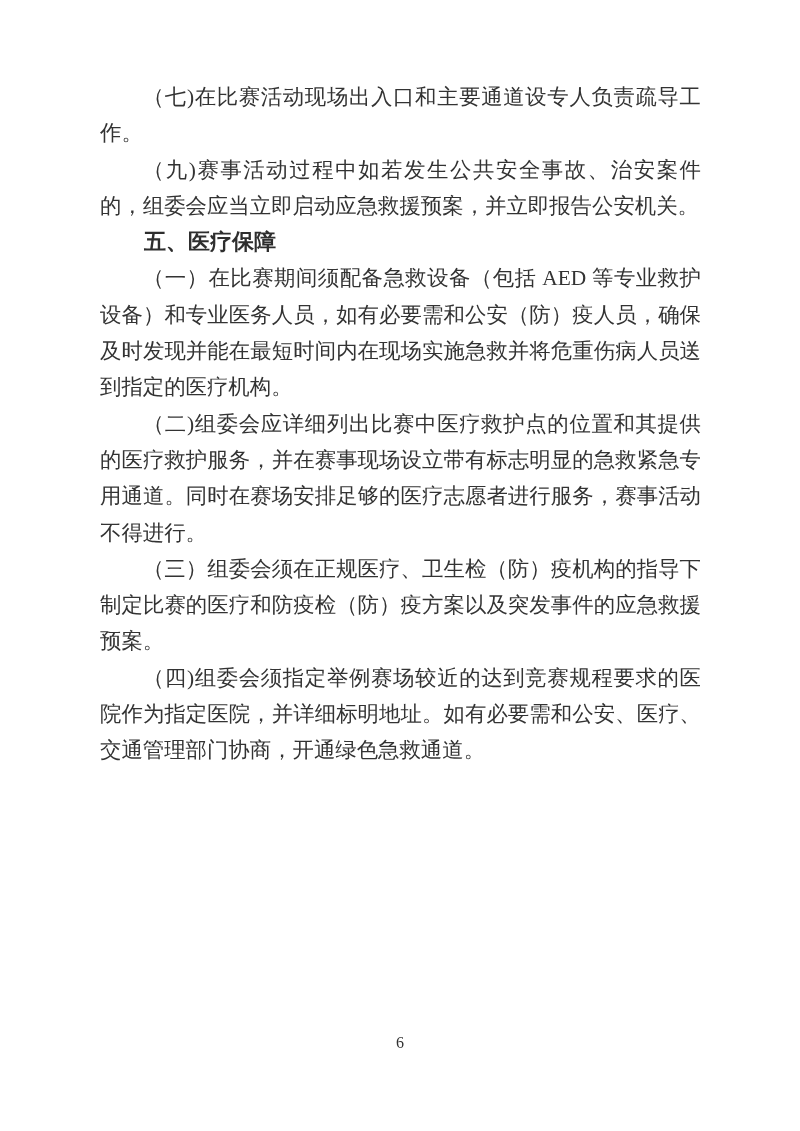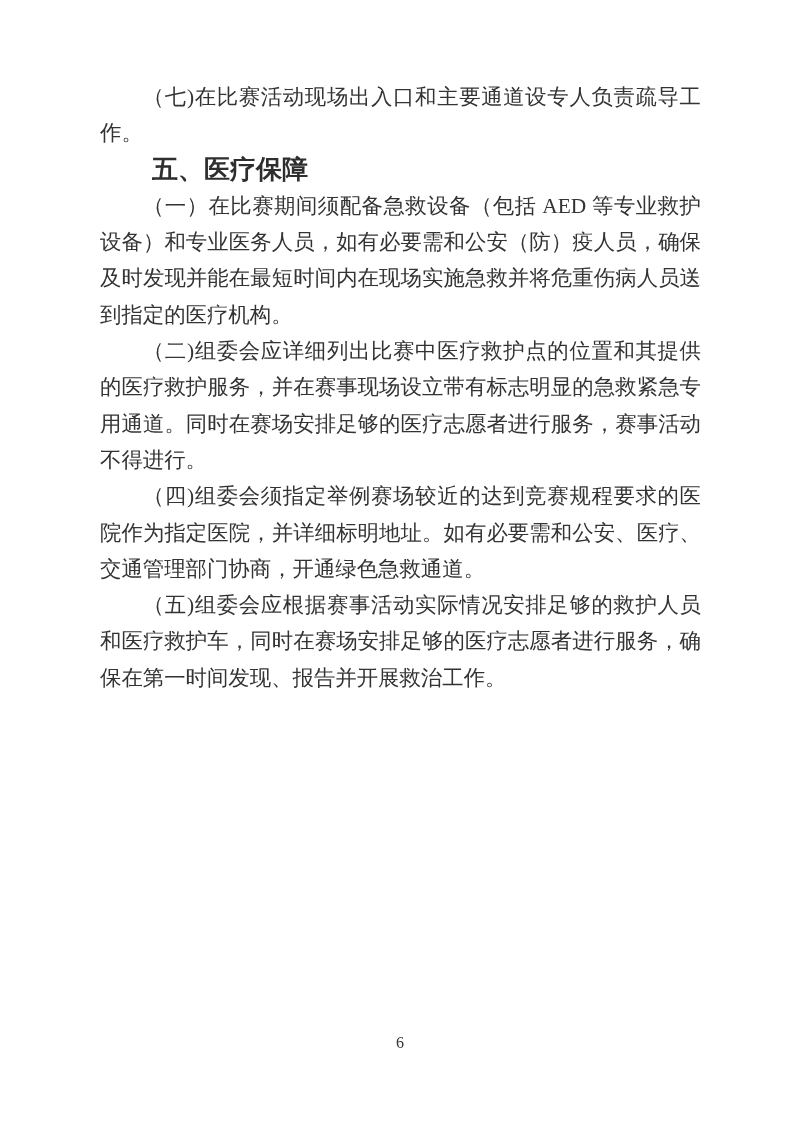--- a/index.html
+++ b/index.html
@@ -26,21 +26,21 @@
     margin: 0;
     font-size: 21.4px;
     line-height: 36.3px;
     text-align: justify;
     text-justify: inter-ideograph;
     text-indent: 2em;
     word-break: break-all;
   }
   .heading {
     margin: 0;
-    font-size: 26px;
+    font-size: 22px;
     line-height: 36.3px;
     font-weight: bold;
     text-indent: 2em;
     color: #2e2e2e;
   }
   .page-number {
     position: absolute;
     left: 0;
     right: 0;
     bottom: 80px;
@@ -49,20 +49,21 @@
     line-height: 16px;
     color: #333333;
   }
 </style>
 </head>
 <body>
 
 <div class="page">
   <div class="content">
     <p class="para">（七)在比赛活动现场出入口和主要通道设专人负责疏导工作。</p>
+    <p class="para">（九)赛事活动过程中如若发生公共安全事故、治安案件的，组委会应当立即启动应急救援预案，并立即报告公安机关。</p>
     <h2 class="heading">五、医疗保障</h2>
     <p class="para">（一）在比赛期间须配备急救设备（包括 AED 等专业救护设备）和专业医务人员，如有必要需和公安（防）疫人员，确保及时发现并能在最短时间内在现场实施急救并将危重伤病人员送到指定的医疗机构。</p>
     <p class="para">（二)组委会应详细列出比赛中医疗救护点的位置和其提供的医疗救护服务，并在赛事现场设立带有标志明显的急救紧急专用通道。同时在赛场安排足够的医疗志愿者进行服务，赛事活动不得进行。</p>
+    <p class="para">（三）组委会须在正规医疗、卫生检（防）疫机构的指导下制定比赛的医疗和防疫检（防）疫方案以及突发事件的应急救援预案。</p>
     <p class="para">（四)组委会须指定举例赛场较近的达到竞赛规程要求的医院作为指定医院，并详细标明地址。如有必要需和公安、医疗、交通管理部门协商，开通绿色急救通道。</p>
-    <p class="para">（五)组委会应根据赛事活动实际情况安排足够的救护人员和医疗救护车，同时在赛场安排足够的医疗志愿者进行服务，确保在第一时间发现、报告并开展救治工作。</p>
   </div>
   <div class="page-number">6</div>
 </div>
 
 </body></html>

